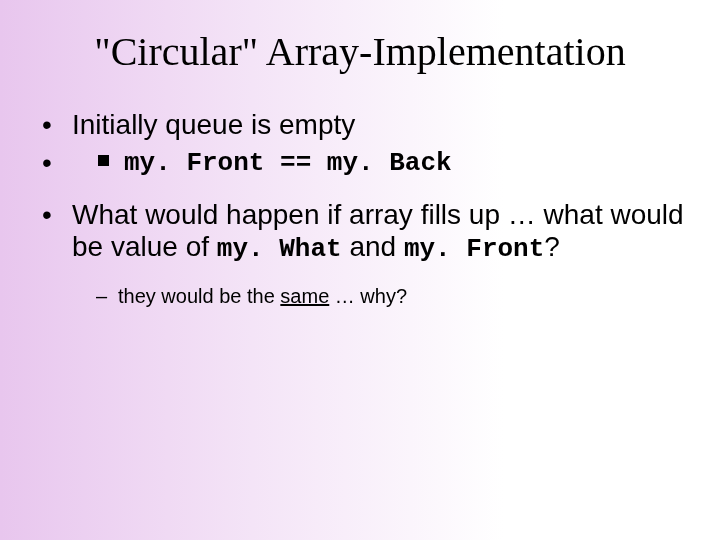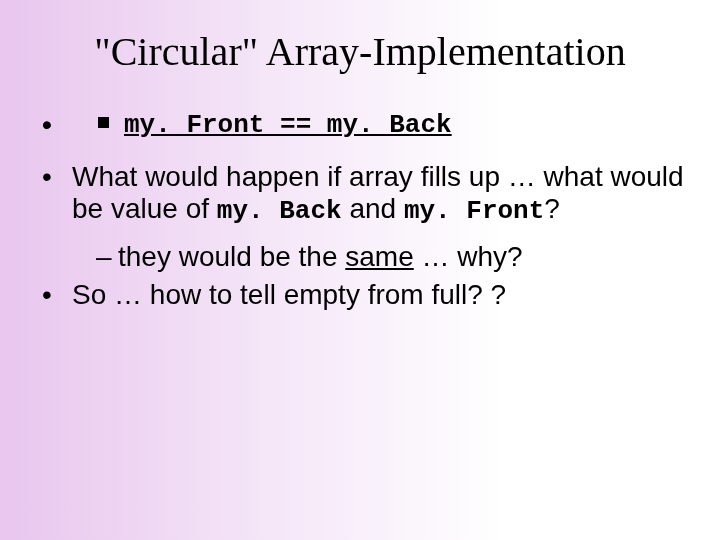--- a/index.html
+++ b/index.html
@@ -52,69 +52,66 @@
     list-style: none;
     padding-left: 24px;
     margin-top: 4px;
   }
   ul.level2 > li.square {
     position: relative;
     padding-left: 28px;
     font-size: 25px;
     margin-top: 6px;
     margin-bottom: 20px;
-    text-decoration: underline;
   }
   ul.level2 > li.square::before {
     content: "";
     position: absolute;
     left: 2px;
     top: 8px;
     width: 11px;
     height: 11px;
     background: #000;
   }
   ul.level2 > li.dash {
     position: relative;
     padding-left: 22px;
-    font-size: 28px;
-    margin-top: 14px;
+    font-size: 20px;
+    margin-top: 20px;
   }
   ul.level2 > li.dash::before {
     content: "–";
     position: absolute;
     left: 0;
     top: 0;
   }
   .underline { text-decoration: underline; }
 </style>
 </head>
 <body>
 
 <h1 class="title">"Circular" Array-Implementation</h1>
 
 <ul class="level1">
 
   <li>
+    <span>Initially queue is empty</span>
   </li>
 
   <li>
     <ul class="level2">
       <li class="square">
         <span class="code">my. Front == my. Back</span>
       </li>
     </ul>
   </li>
 
   <li>
-    <span>What would happen if array fills up … what would be value of </span><span class="code">my. Back</span><span> and </span><span class="code">my. Front</span><span>?</span>
+    <span>What would happen if array fills up … what would be value of </span><span class="code">my. What</span><span> and </span><span class="code">my. Front</span><span>?</span>
     <ul class="level2">
       <li class="dash">
         <span>they would be the </span><span class="underline">same</span><span>  …  why?</span>
       </li>
     </ul>
   </li>
 
-  <li>
-    <span>So … how to tell empty from full? ?</span>
-  </li>
 
 </ul>
 
 </body></html>

